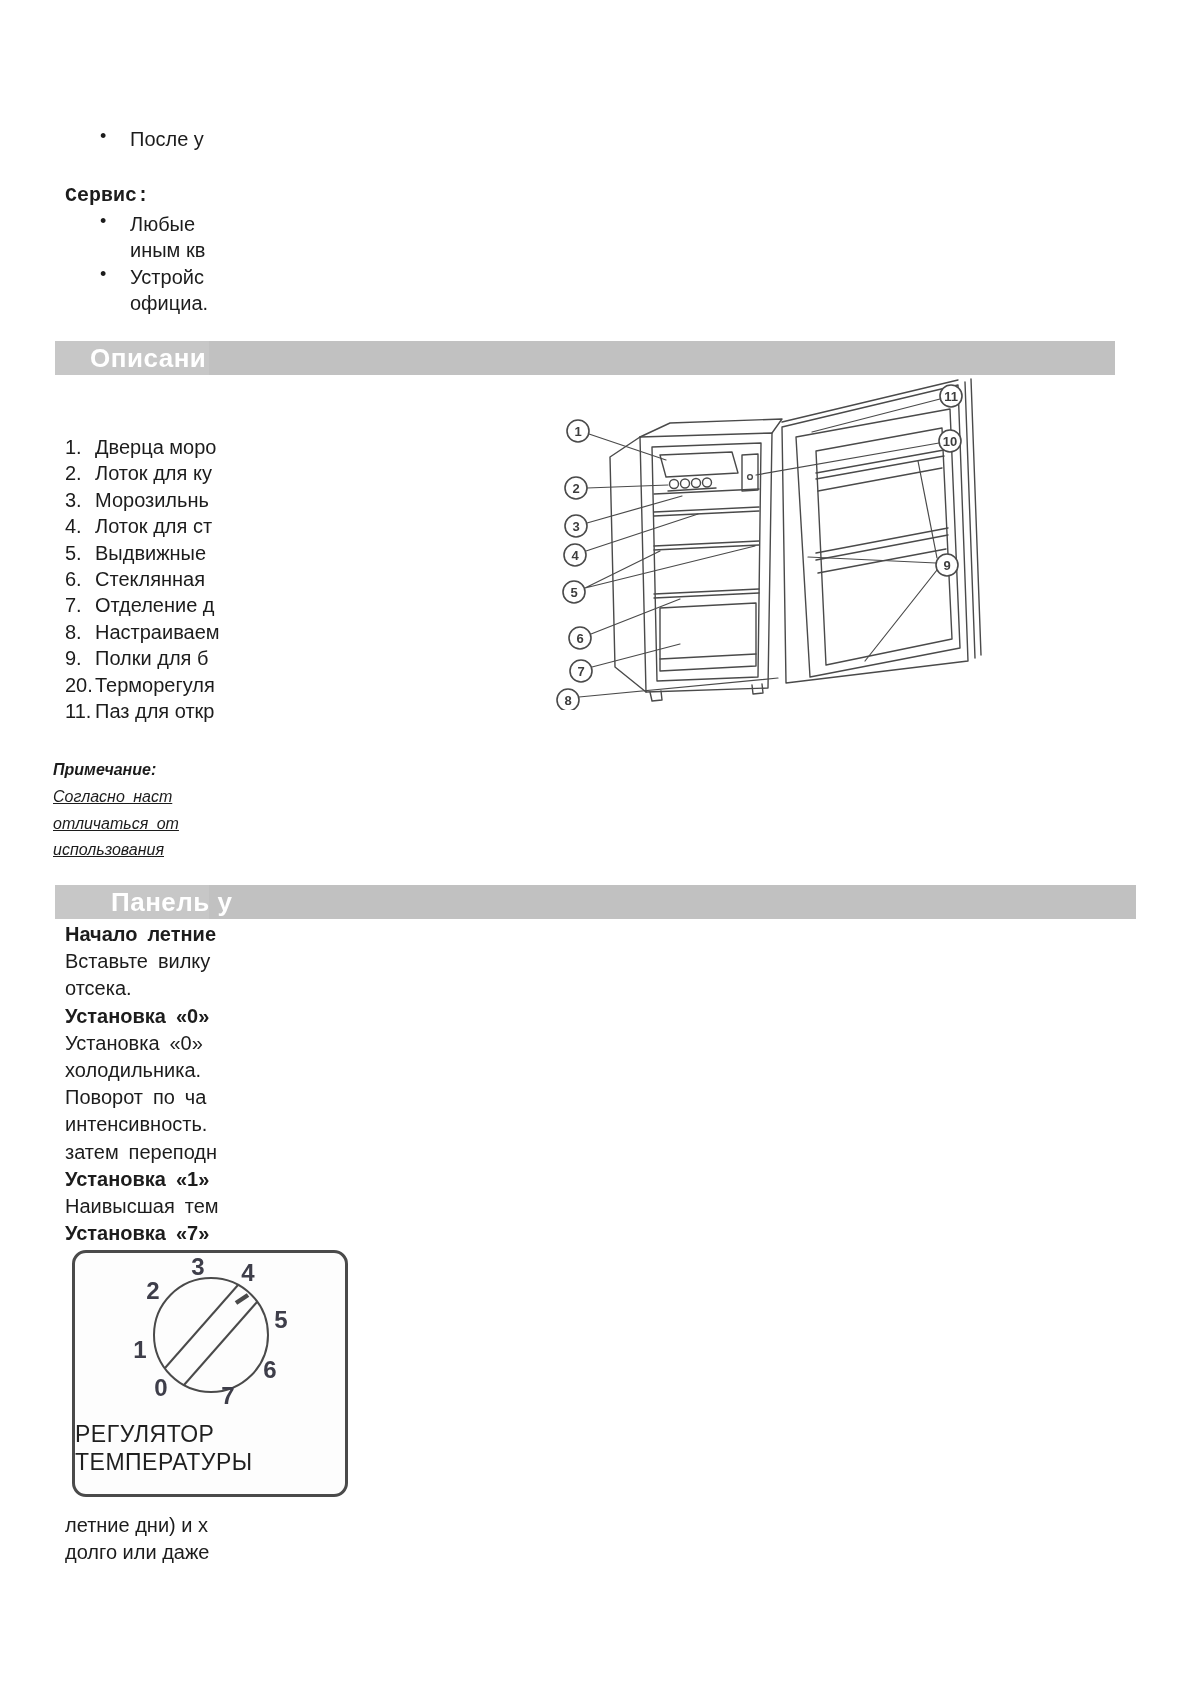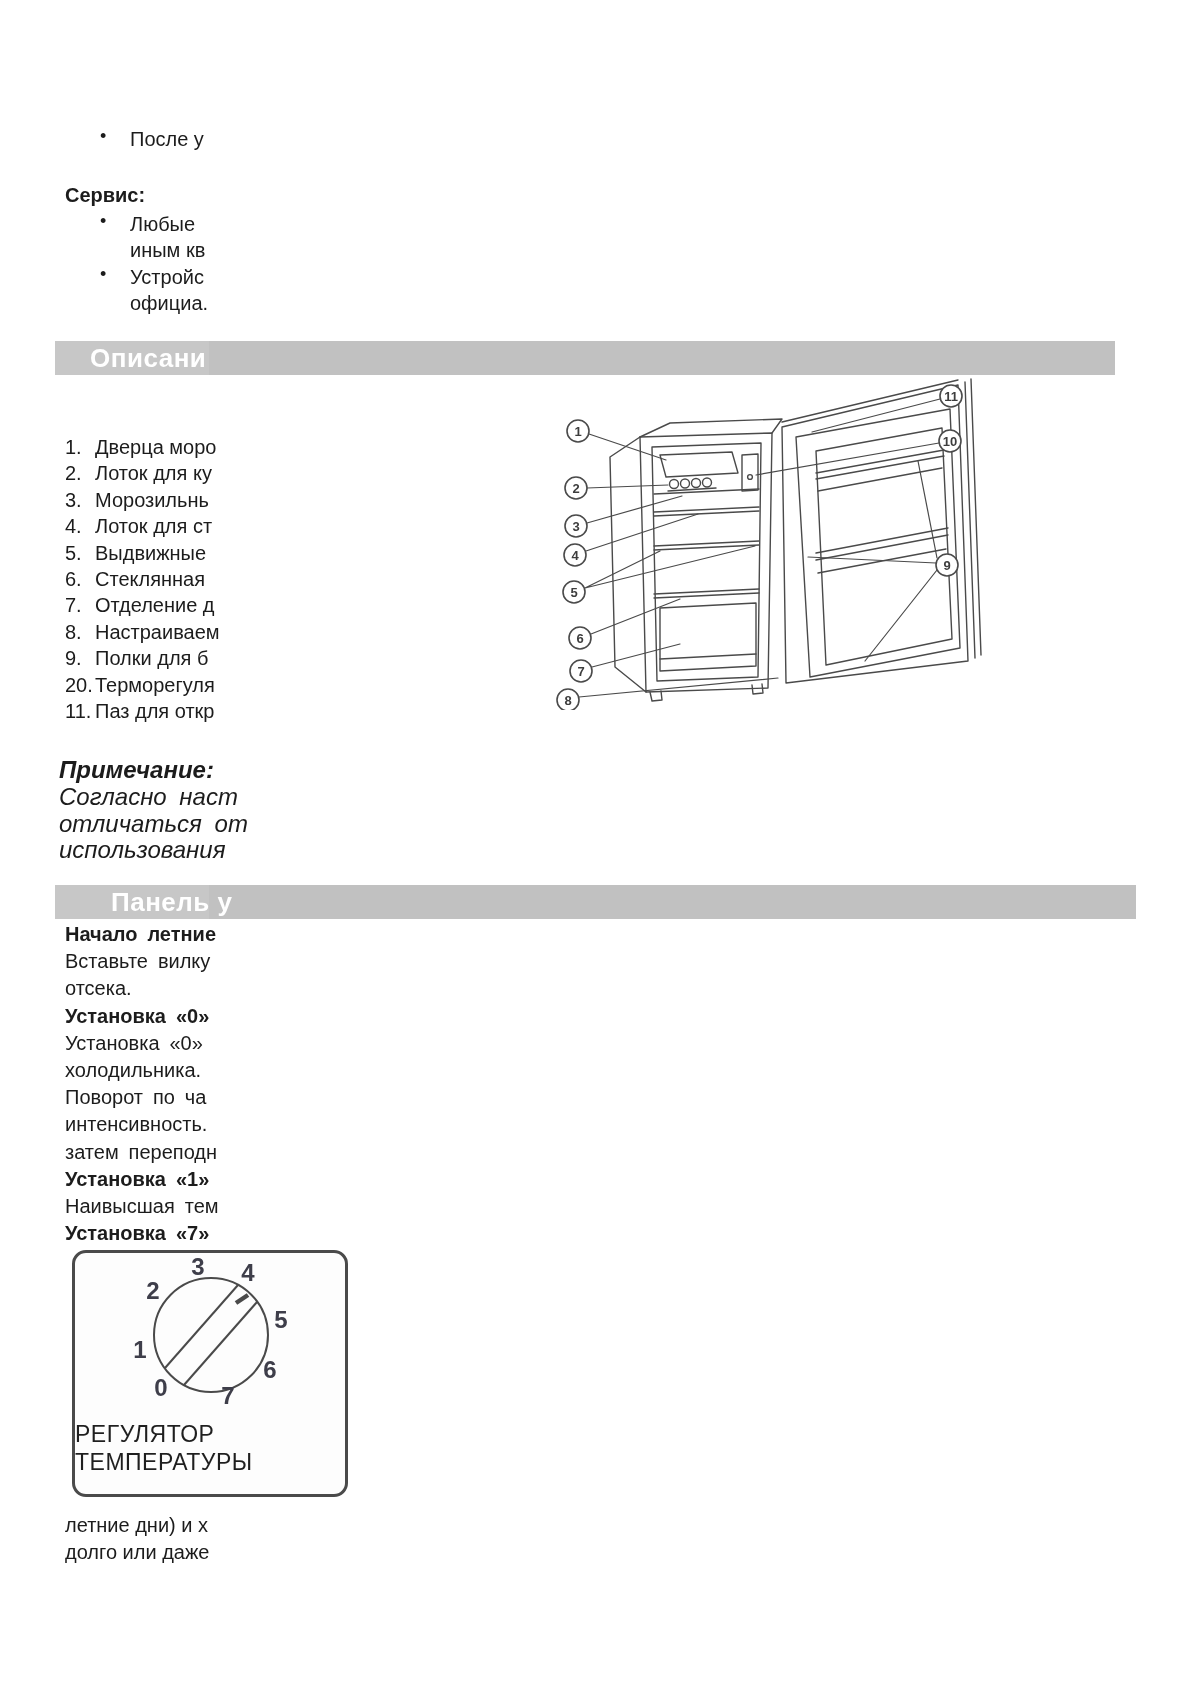--- a/index.html
+++ b/index.html
@@ -6,40 +6,40 @@
   .page{
     position:relative;width:1190px;height:1684px;background:#ffffff;overflow:hidden;
     font-family:"Liberation Sans","DejaVu Sans",sans-serif;color:#1c1c1c;
   }
   .abs{position:absolute;}
   .body-line{font-size:20px;line-height:26px;white-space:nowrap;}
   
   .bullet-dot{position:absolute;left:-30px;top:0;font-size:18px;}
   .bullet-item{position:absolute;left:130px;}
   .bullet-item .body-line{line-height:26px;}
-  .svc-head{font-size:20px;font-weight:bold;white-space:nowrap;}
+  .svc-head{font-size:20px;font-weight:bold;white-space:nowrap;font-family:Liberation Mono, monospace;}
   
   .section-bar{
     position:absolute;left:55px;width:1060px;height:34px;background:#c1c1c1;
     display:flex;align-items:center;overflow:hidden;
   }
   .section-bar::before{content:"";position:absolute;left:0;top:0;width:154px;height:100%;
     background:rgba(255,255,255,0.10);}
   .section-bar .bar-title{
     position:relative;padding-left:35px;color:#ffffff;font-weight:bold;font-size:26px;
     white-space:nowrap;letter-spacing:0.5px;
   }
   
   .parts{left:65px;top:434px;}
   .pl-row{display:flex;font-size:20px;line-height:26.4px;white-space:nowrap;}
   .pl-num{width:30px;flex:0 0 30px;}
   
-  .note{left:59px;top:757px;font-size:24px;line-height:26.8px;}
+  .note{left:53px;top:757px;font-size:16px;line-height:26.8px;}
   .note-head{font-weight:bold;font-style:italic;white-space:nowrap;}
-  .note-line{font-style:italic;white-space:nowrap;word-spacing:0.25em;}
+  .note-line{font-style:italic;white-space:nowrap;word-spacing:0.25em;text-decoration:underline;}
   
   .controls{left:65px;top:921px;}
   .ctl-line{font-size:20px;line-height:27.2px;white-space:nowrap;word-spacing:0.22em;}
   .ctl-line.bold{font-weight:bold;}
   
   .dial-box{
     left:72px;top:1250px;width:276px;height:247px;box-sizing:border-box;
     border:3px solid #4a4a4a;border-radius:14px;background:#fdfdfd;
   }
   .dial-caption{position:absolute;left:0;width:100%;text-align:left;

